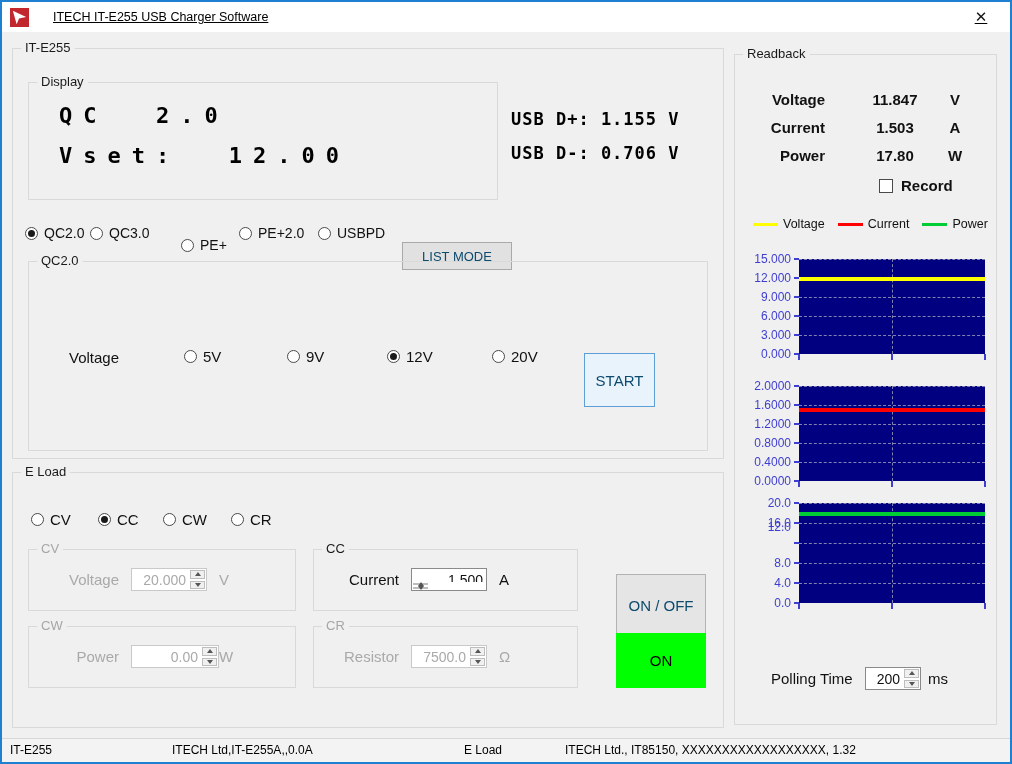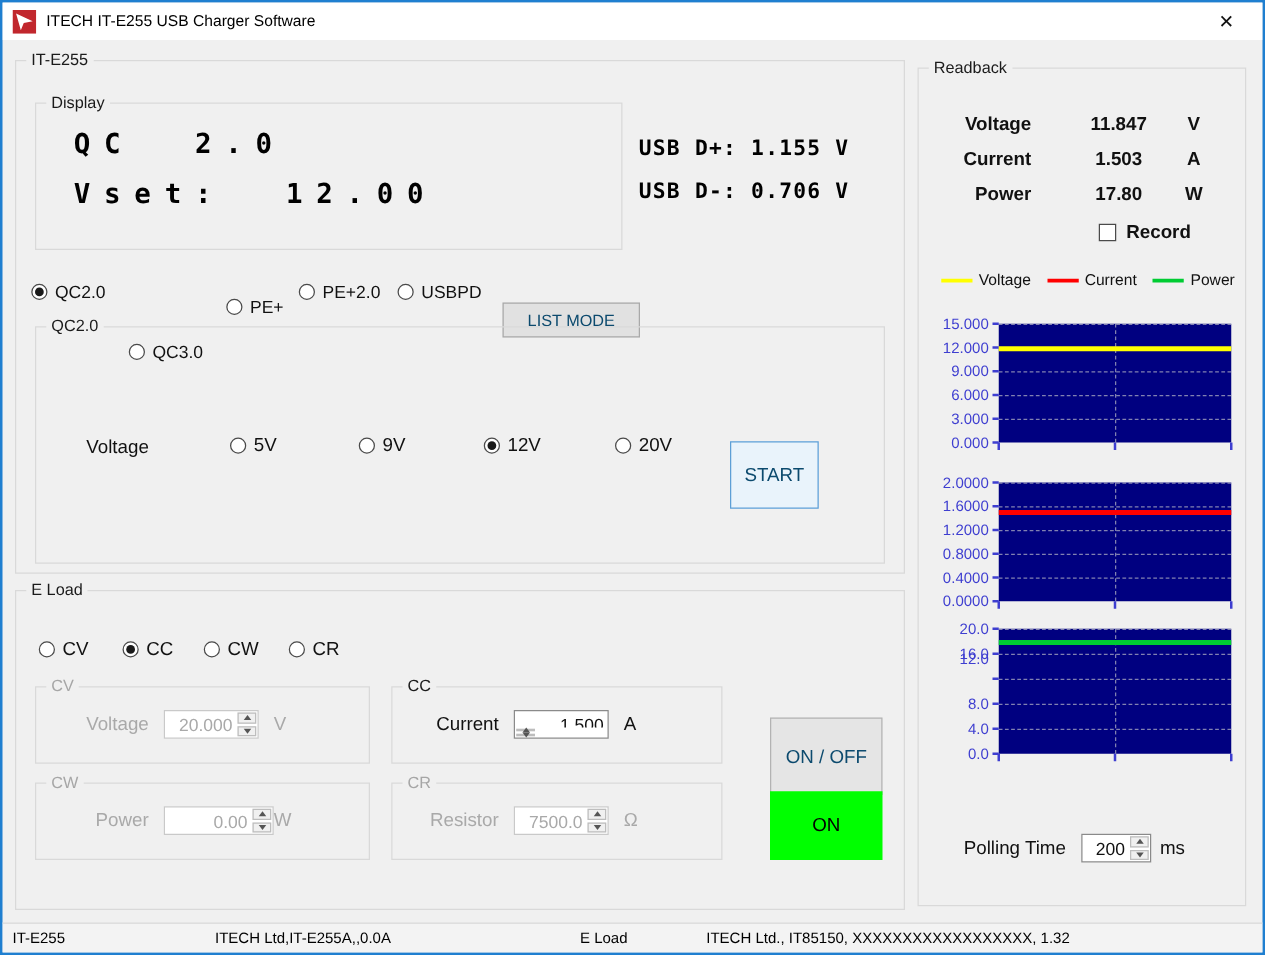--- a/index.html
+++ b/index.html
@@ -1,17 +1,17 @@
 <!DOCTYPE html>
 <html><head>
 <meta charset="utf-8">
 <style>
   html,body{margin:0;padding:0;background:#9a9a9a;font-family:"Liberation Sans",sans-serif;}
   .window{position:relative;width:1012px;height:764px;background:#f0f0f0;border:2px solid #1f7fd0;box-sizing:border-box;overflow:hidden;}
-  .titlebar{position:absolute;left:0;top:0;right:0;height:30px;background:#ffffff;display:flex;align-items:center;padding:0 8px;gap:8px;}
+  .titlebar{position:absolute;left:0;top:0;right:0;height:30px;background:#ffffff;display:flex;align-items:center;padding:0 8px;gap:24px;text-decoration:underline;}
   .title{font-size:12.5px;color:#000;}
   .closebtn{margin-left:auto;width:42px;height:30px;display:flex;align-items:center;justify-content:center;font-size:15px;color:#111;font-weight:300;}
 
   .grp{position:absolute;border:1px solid #d9d9d9;box-sizing:border-box;}
   .grp>.lg{position:absolute;top:-9px;left:8px;background:#f0f0f0;padding:0 4px;font-size:13px;line-height:15px;color:#1b1b1b;white-space:nowrap;}
   .grp.disabled>.lg{color:#a6a6a6;}
 
   .mono{font-family:"DejaVu Sans Mono",monospace;font-weight:bold;color:#000;white-space:pre;}
   .displine{position:absolute;font-size:22px;letter-spacing:11px;}
   .usbline{position:absolute;font-size:17px;letter-spacing:1px;}
@@ -95,21 +95,21 @@
       <span class="mono displine" style="left:30px;top:60px;">Vset:  12.00</span>
     </div>
 
     <span class="mono usbline" style="left:498px;top:60px;">USB D+: 1.155 V</span>
     <span class="mono usbline" style="left:498px;top:94px;">USB D-: 0.706 V</span>
 
     <span class="radio checked" style="left:12px;top:176px;">
       <span class="rcirc"></span>
       <span class="rlab">QC2.0</span>
     </span>
-    <span class="radio" style="left:90px;top:176px;margin-top:48px;">
+    <span class="radio" style="left:77px;top:176px;">
       <span class="rcirc"></span>
       <span class="rlab">QC3.0</span>
     </span>
     <span class="radio" style="left:168px;top:188px;">
       <span class="rcirc"></span>
       <span class="rlab">PE+</span>
     </span>
     <span class="radio" style="left:226px;top:176px;">
       <span class="rcirc"></span>
       <span class="rlab">PE+2.0</span>

